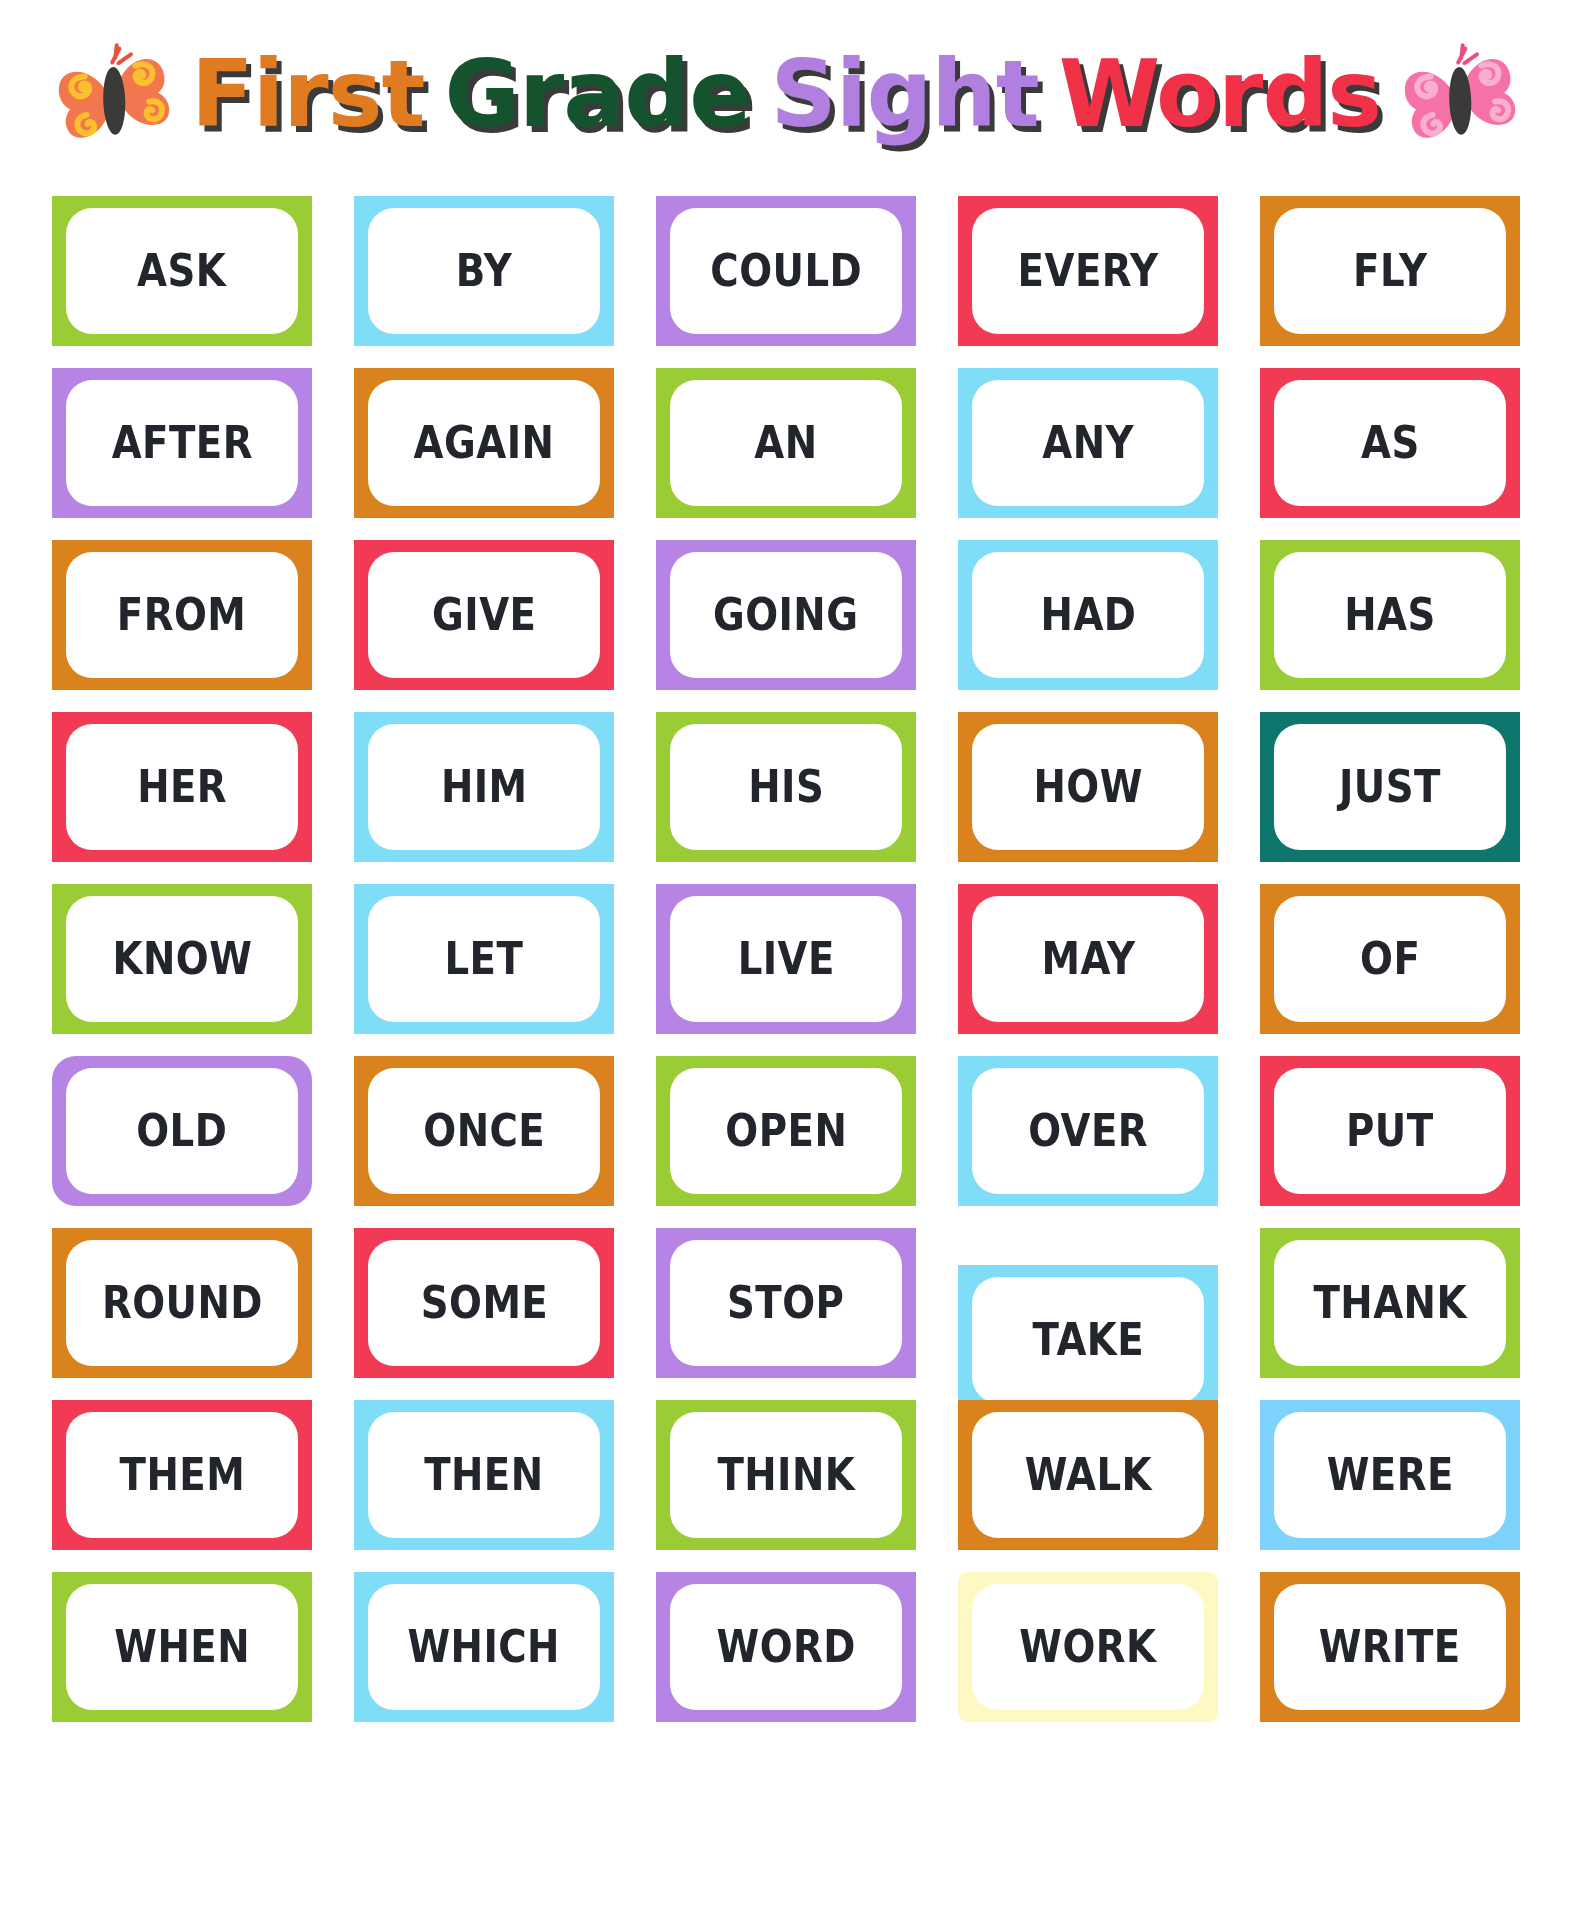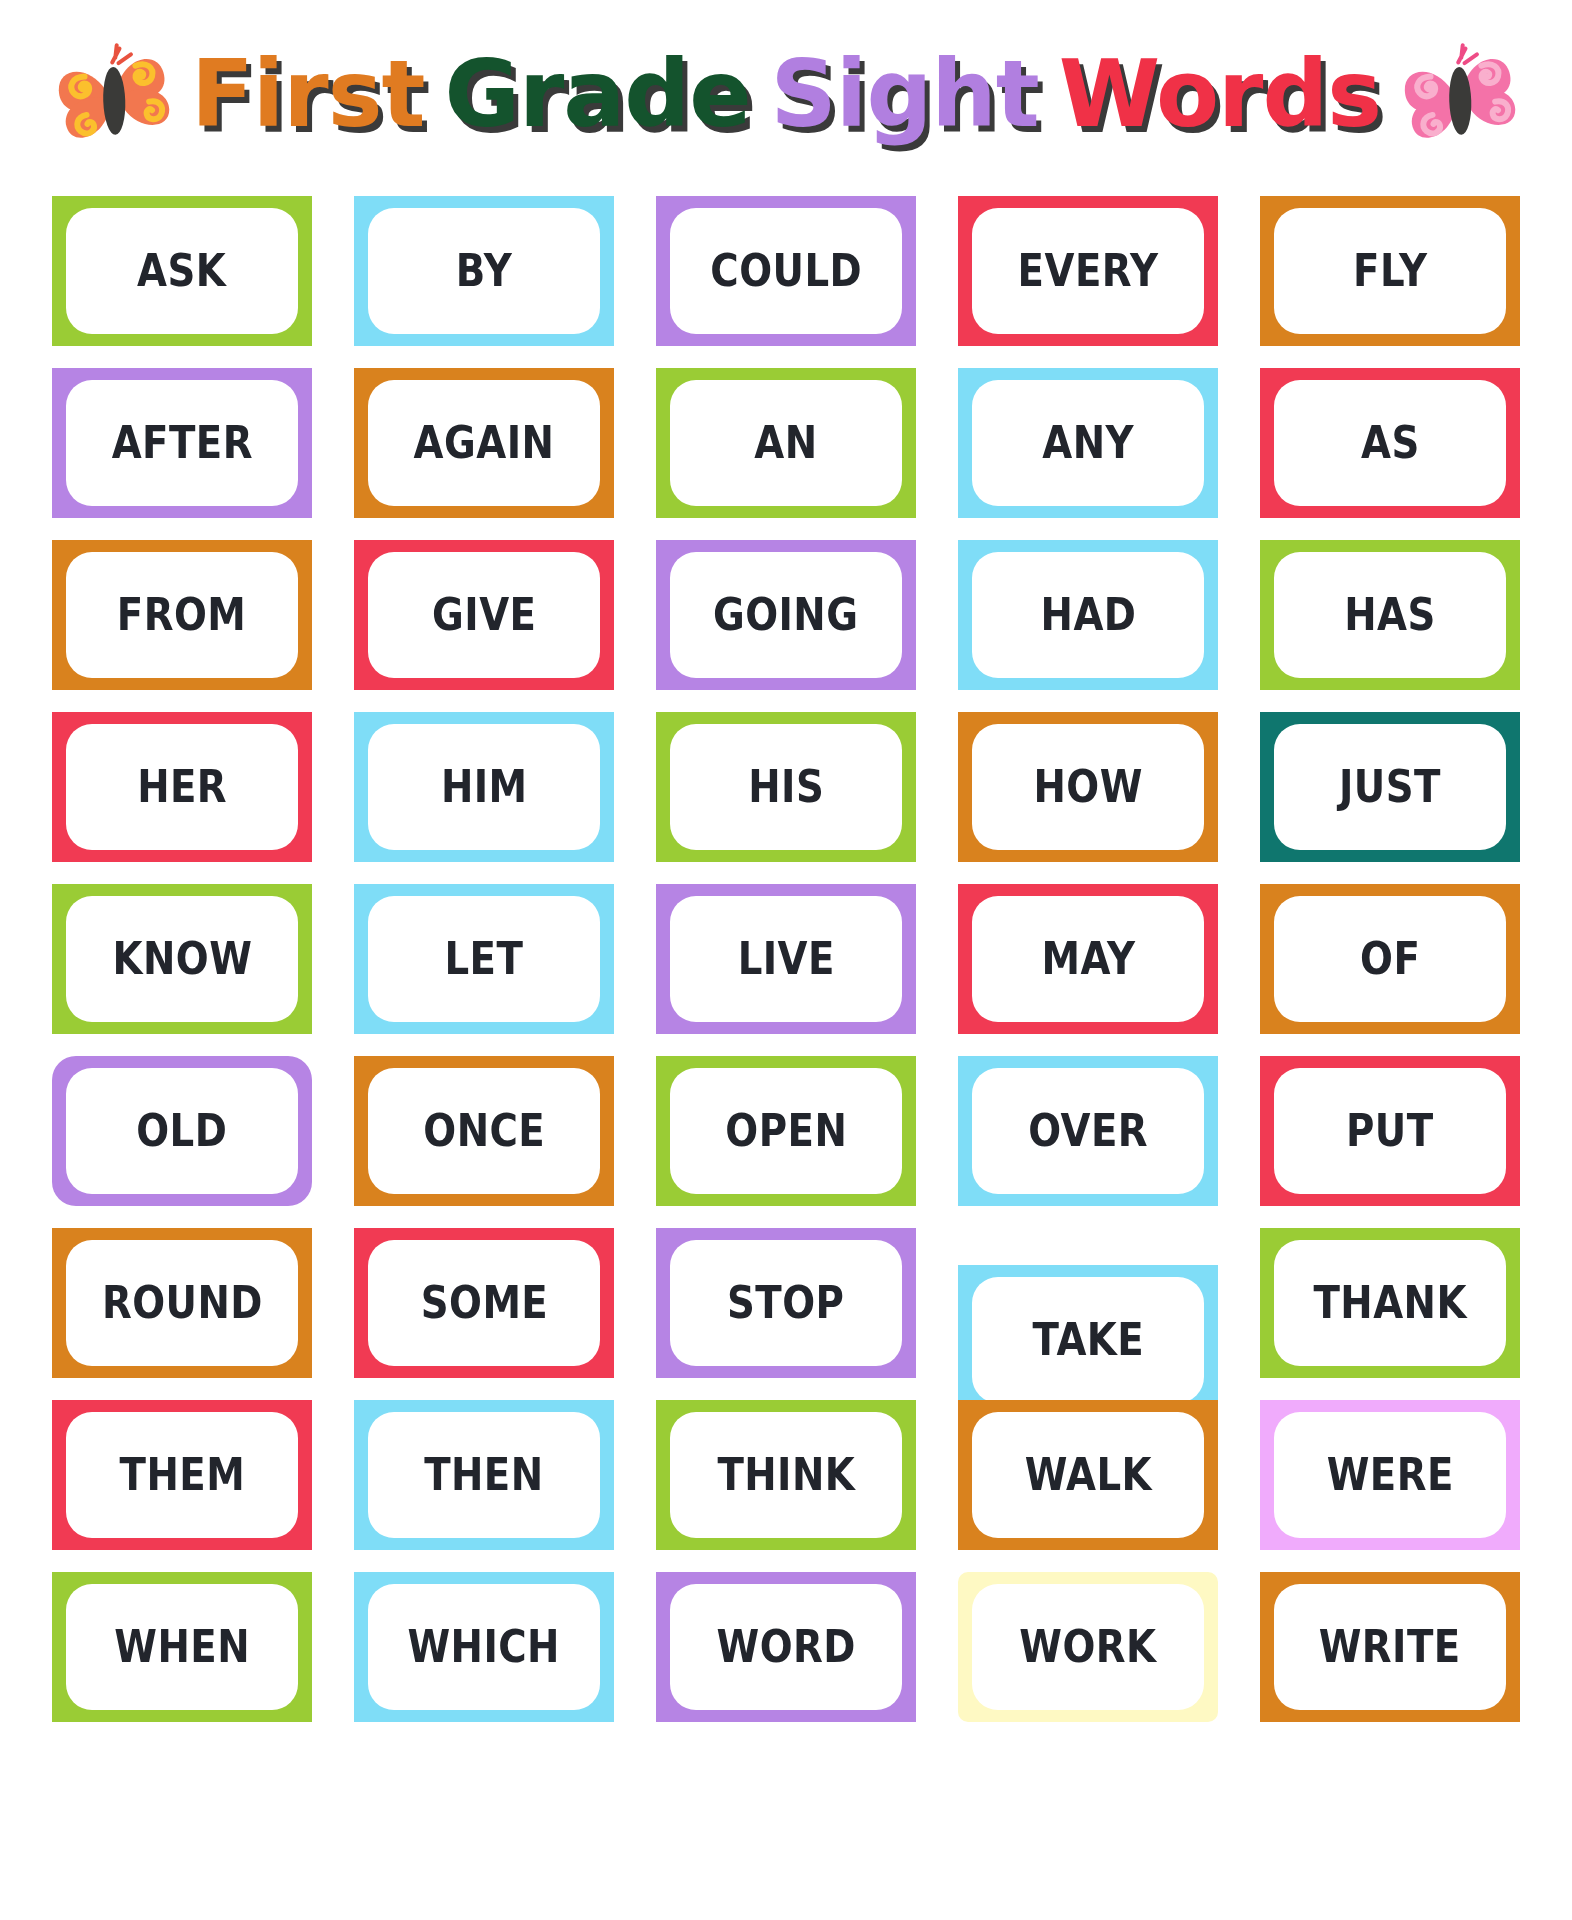--- a/index.html
+++ b/index.html
@@ -336,21 +336,21 @@
       <div class="card" style="background: rgb(154, 204, 53);">
         <div class="card-inner">
           <span class="card-word">THINK</span>
         </div>
       </div>
       <div class="card" style="background: rgb(217, 130, 30);">
         <div class="card-inner">
           <span class="card-word">WALK</span>
         </div>
       </div>
-      <div class="card" style="background: #f0abfc;">
+      <div class="card" style="background: #7dd3fc;">
         <div class="card-inner">
           <span class="card-word">WERE</span>
         </div>
       </div>
       <div class="card" style="background: rgb(154, 204, 53);">
         <div class="card-inner">
           <span class="card-word">WHEN</span>
         </div>
       </div>
       <div class="card" style="background: rgb(127, 221, 247);">

